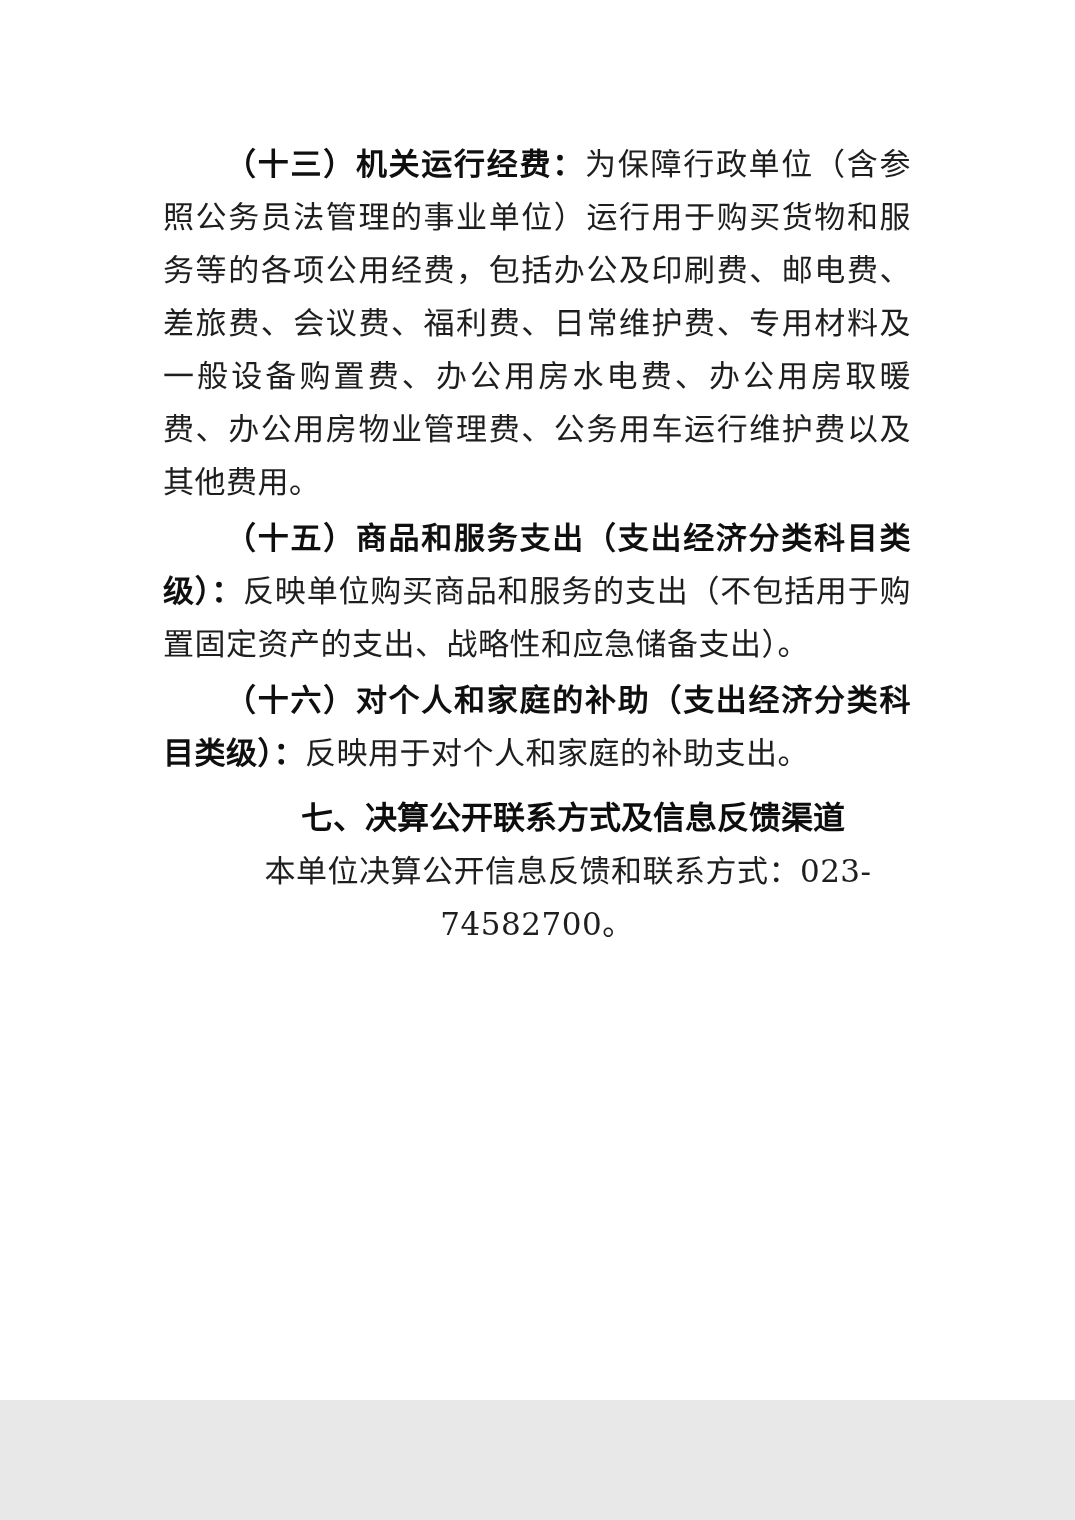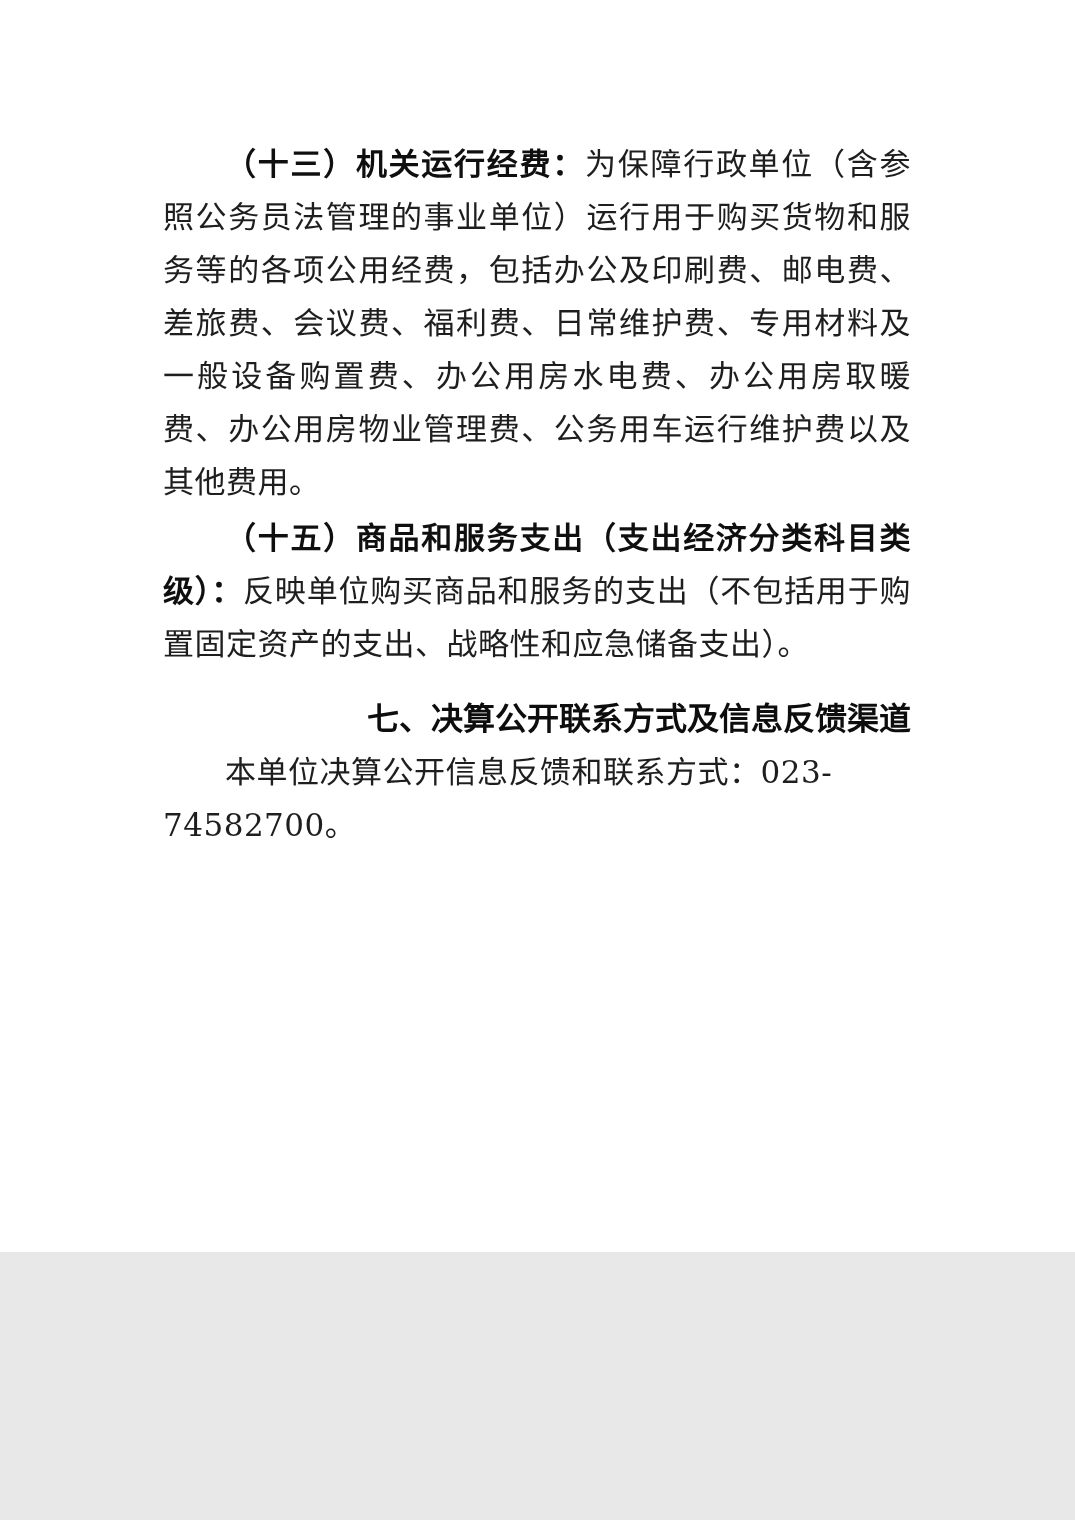--- a/index.html
+++ b/index.html
@@ -3,21 +3,21 @@
 <meta charset="utf-8">
 <style>
   html, body {
     margin: 0;
     padding: 0;
     background: #e8e8e8;
   }
   .page {
     position: relative;
     width: 1075px;
-    height: 1252px;
+    height: 1400px;
     margin: 0 auto;
     background: #ffffff;
     overflow: hidden;
     font-family: "DejaVu Serif", "Liberation Serif", serif;
   }
   .content {
     position: absolute;
     left: 163px;
     top: 138px;
     width: 748px;
@@ -30,32 +30,32 @@
     text-align: justify;
     text-justify: inter-character;
     text-indent: 62px;
     letter-spacing: 0.5px;
   }
   .para .head {
     font-weight: 700;
     color: #0f0f0f;
   }
   .heading {
-    margin: 22px 0 0 0;
+    margin: 12px 0 0 0;
     font-family: "DejaVu Sans", "Liberation Sans", sans-serif;
     font-size: 32px;
     line-height: 53px;
     font-weight: 700;
     color: #0d0d0d;
     text-indent: 72px;
-    text-align: right;
+    text-align: center;
   }
   .contact {
     margin: 0;
-    text-align: left;
+    text-align: center;
   }
   .pagenum {
     position: absolute;
     left: 0;
     width: 100%;
     top: 1400px;
     text-align: center;
     font-size: 22px;
     line-height: 26px;
     color: #2a2a2a;
@@ -66,19 +66,20 @@
 <body>
 
 <div class="page">
   <main class="content">
     <section id="para-list">
   <p class="para"><b class="head">（十三）机关运行经费：</b><span>为保障行政单位（含参照公务员法管理的事业单位）运行用于购买货物和服务等的各项公用经费，包括办公及印刷费、邮电费、差旅费、会议费、福利费、日常维护费、专用材料及一般设备购置费、办公用房水电费、办公用房取暖费、办公用房物业管理费、公务用车运行维护费以及其他费用。</span></p>
 
 
   <p class="para"><b class="head">（十五）商品和服务支出（支出经济分类科目类级）：</b><span>反映单位购买商品和服务的支出（不包括用于购置固定资产的支出、战略性和应急储备支出）。</span></p>
 
+  <p class="para"><b class="head">（十六）对个人和家庭的补助（支出经济分类科目类级）：</b><span>反映用于对个人和家庭的补助支出。</span></p>
 
 </section>
     <h2 class="heading">七、决算公开联系方式及信息反馈渠道</h2>
     <p class="para contact">本单位决算公开信息反馈和联系方式：023-74582700。</p>
   </main>
   <footer class="pagenum">- 22 -</footer>
 </div>
 
 </body></html>

